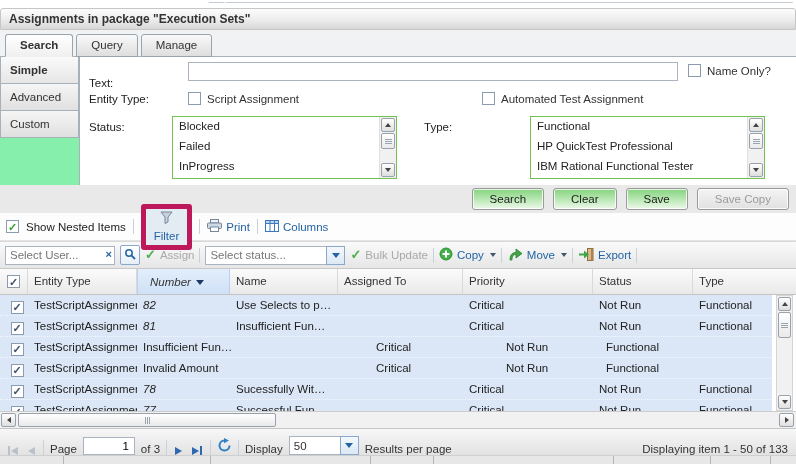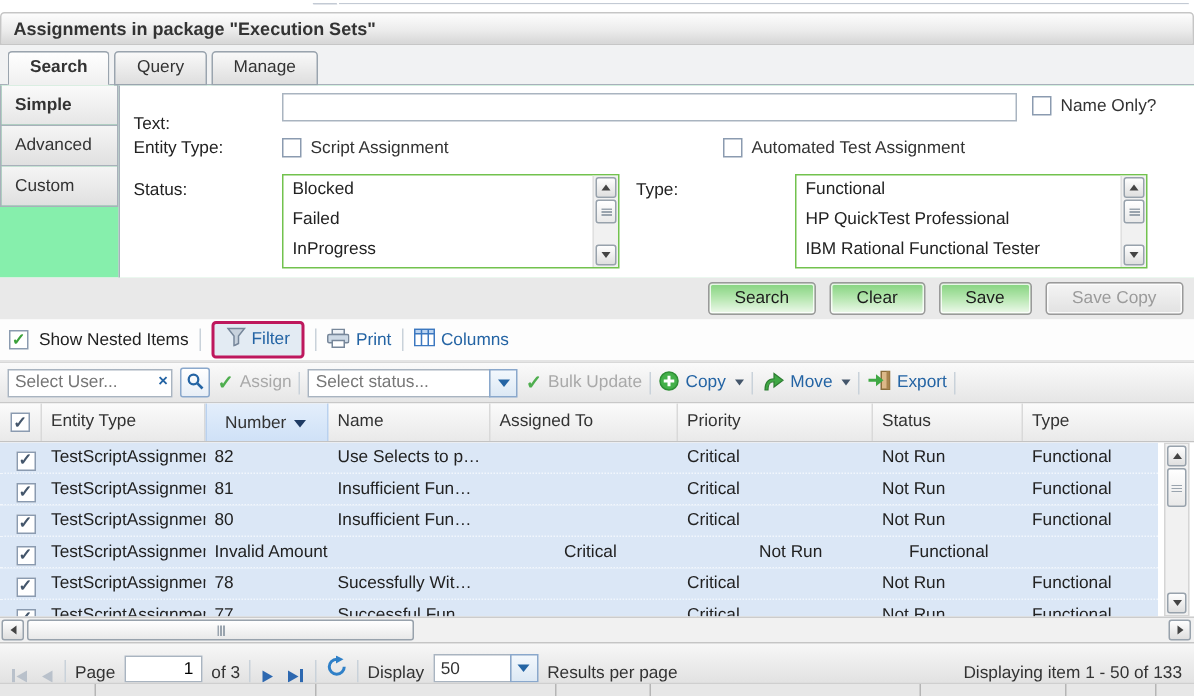--- a/index.html
+++ b/index.html
@@ -70,21 +70,21 @@
   .gbtn{
     height:22px; padding:0 17px; font:11.5px "Liberation Sans",sans-serif; color:#1c1c1c;
     border:1px solid #9a9a9a; border-radius:3px; box-shadow:inset 0 0 0 1px rgba(255,255,255,.8);
     background:linear-gradient(#84d37e 0%,#b5e6af 48%,#eef9ec 100%); cursor:default;
   }
   .gbtn.disabled{ background:linear-gradient(#f4f4f4,#e1e1e1); color:#9b9b9b; }
   
   .toolbar1{ height:28px; background:#fdfdfd; display:flex; align-items:center; gap:7px; padding-left:6px; border-bottom:1px solid #e4e4e4; }
   .tsep{ width:1px; height:15px; background:#c9d2da; }
   .tool-link{ display:flex; align-items:center; gap:4px; color:#2464a4; cursor:default; }
-  .tool-btn{ display:flex; align-items:center; gap:4px; color:#2464a4; border:2px solid #be185d; border-radius:3px; background:#e3ebf3; padding:2px 8px 3px; }
+  .tool-btn{ display:flex; align-items:center; gap:4px; color:#2464a4; border:5px solid #be185d; border-radius:3px; background:#e3ebf3; padding:2px 8px 3px;flex-direction:column; }
   
   .toolbar2{ height:28px; background:linear-gradient(#fafafa,#e6e6e6); border-top:1px solid #d8d8d8; border-bottom:1px solid #c8c8c8;
              display:flex; align-items:center; gap:5px; padding-left:5px; }
   .user-field{ position:relative; width:110px; height:19px; }
   .user-field input{ width:100%; height:100%; border:1px solid #a9b4c0; padding:0 14px 0 4px; font:11.5px "Liberation Sans",sans-serif; color:#555;}
   .clear-x{ position:absolute; right:3px; top:2px; color:#2464a4; font-weight:bold; font-size:11px; }
   .sq-btn{ width:20px; height:20px; border:1px solid #8aa8cc; border-radius:2px; background:linear-gradient(#ffffff,#e7eef6);
            display:flex; align-items:center; justify-content:center; }
   .dis-link{ display:flex; align-items:center; gap:4px; color:#a9a9a9; }
   .gcheck{ color:#4fae4f; font-size:13px; font-weight:bold; line-height:10px; }
@@ -93,21 +93,21 @@
   .combo .trigger{ width:19px; height:19px; margin-left:-1px; border:1px solid #8aa8cc; background:linear-gradient(#f3f8fd,#dce8f4);
                    display:flex; align-items:center; justify-content:center; }
   .blue-tri{ width:0; height:0; border-left:4px solid transparent; border-right:4px solid transparent; border-top:5px solid #2464a4; }
   .dd-tri{ width:0; height:0; border-left:3.5px solid transparent; border-right:3.5px solid transparent; border-top:4px solid #44566b; margin-left:2px; }
   
   .grid-header{ height:26px; display:flex; background:linear-gradient(#fbfbfb,#e9e9e9); border-bottom:1px solid #c3c3c3; }
   .hc{ border-right:1px solid #d9d9d9; padding:6px 0 0 6px; color:#333; overflow:hidden; white-space:nowrap; }
   .hc.sorted{ background:linear-gradient(#e3eefb,#cfe1f7); border-left:1px solid #b9d1ef; border-right:1px solid #b9d1ef; display:flex; gap:5px; align-items:center; padding-top:0; }
   .sort-tri{ width:0; height:0; border-left:4px solid transparent; border-right:4px solid transparent; border-top:5px solid #1d3a63; margin-top:1px;}
   .w-cb{ width:28px; display:flex; align-items:center; justify-content:center; padding:0; }
-  .w-et{ width:109px; } .w-num{ width:82px; } .w-name{ width:108px; } .w-ass{ width:125px; }
+  .w-et{ width:109px; } .w-num{ width:93px;font-style:italic; } .w-name{ width:108px; } .w-ass{ width:125px; }
   .w-pri{ width:130px; } .w-st{ width:100px; } .w-ty{ flex:1; border-right:none; }
   .grid-body{ position:relative; height:116px; background:#fff; overflow:hidden; }
   .grid-row{ height:21px; display:flex; background:#dbe7f6; border-bottom:1px dotted #f2f7fd; margin-right:24px; }
   .gc{ padding:4px 0 0 6px; color:#222; overflow:hidden; white-space:nowrap; }
   .body-vscroll{ position:absolute; top:0; right:3px; width:17px; height:116px; background:#f1f1f1; border:1px solid #d5d5d5; }
   .hscroll{ position:relative; height:17px; background:#f1f1f1; border-top:1px solid #cccccc; }
   .hs-btn{ position:absolute; top:1px; width:15px; height:14px; border:1px solid #98a2ac; border-radius:2px;
            background:linear-gradient(#fefefe,#dfdfdf); display:flex; align-items:center; justify-content:center; }
   .hs-btn.left{ left:1px; } .hs-btn.right{ right:2px; }
   .hs-thumb{ position:absolute; top:1px; left:18px; width:258px; height:14px; border:1px solid #98a2ac; border-radius:2px;
@@ -163,21 +163,21 @@
       <div class="cb-wrap" style="left:108px; top:35px;">
         <span class="cb"></span>
         <span>Script Assignment</span>
       </div>
       <div class="cb-wrap" style="left:402px; top:35px;">
         <span class="cb"></span>
         <span>Automated Test Assignment</span>
       </div>
 
       <div class="flabel" style="left:9px; top:64px;">Status:</div>
-      <div class="listbox" style="left:108px; top:59px; width:225px; height:63px; padding-right:17px;">
+      <div class="listbox" style="left:92px; top:59px; width:225px; height:63px; padding-right:17px;">
         <div class="lb-item">Blocked</div>
         <div class="lb-item">Failed</div>
         <div class="lb-item">InProgress</div>
         <div class="vsb">
           <div class="sb-btn up">
               <span class="tri up"></span>
             </div>
           <div class="sb-thumb" style="top:16px; height:16px;">
               <span class="grip-h"></span>
             </div>
@@ -368,21 +368,20 @@
       <div class="gc w-ty">Functional</div>
     </div>
 
     <div class="grid-row">
       <div class="gc w-cb">
           <span class="cb">
             <span class="check">✓</span>
           </span>
         </div>
       <div class="gc w-et">TestScriptAssignment</div>
-      <div class="gc w-num">80</div>
       <div class="gc w-name">Insufficient Fun…</div>
       <div class="gc w-ass"></div>
       <div class="gc w-pri">Critical</div>
       <div class="gc w-st">Not Run</div>
       <div class="gc w-ty">Functional</div>
     </div>
 
     <div class="grid-row">
       <div class="gc w-cb">
           <span class="cb">

